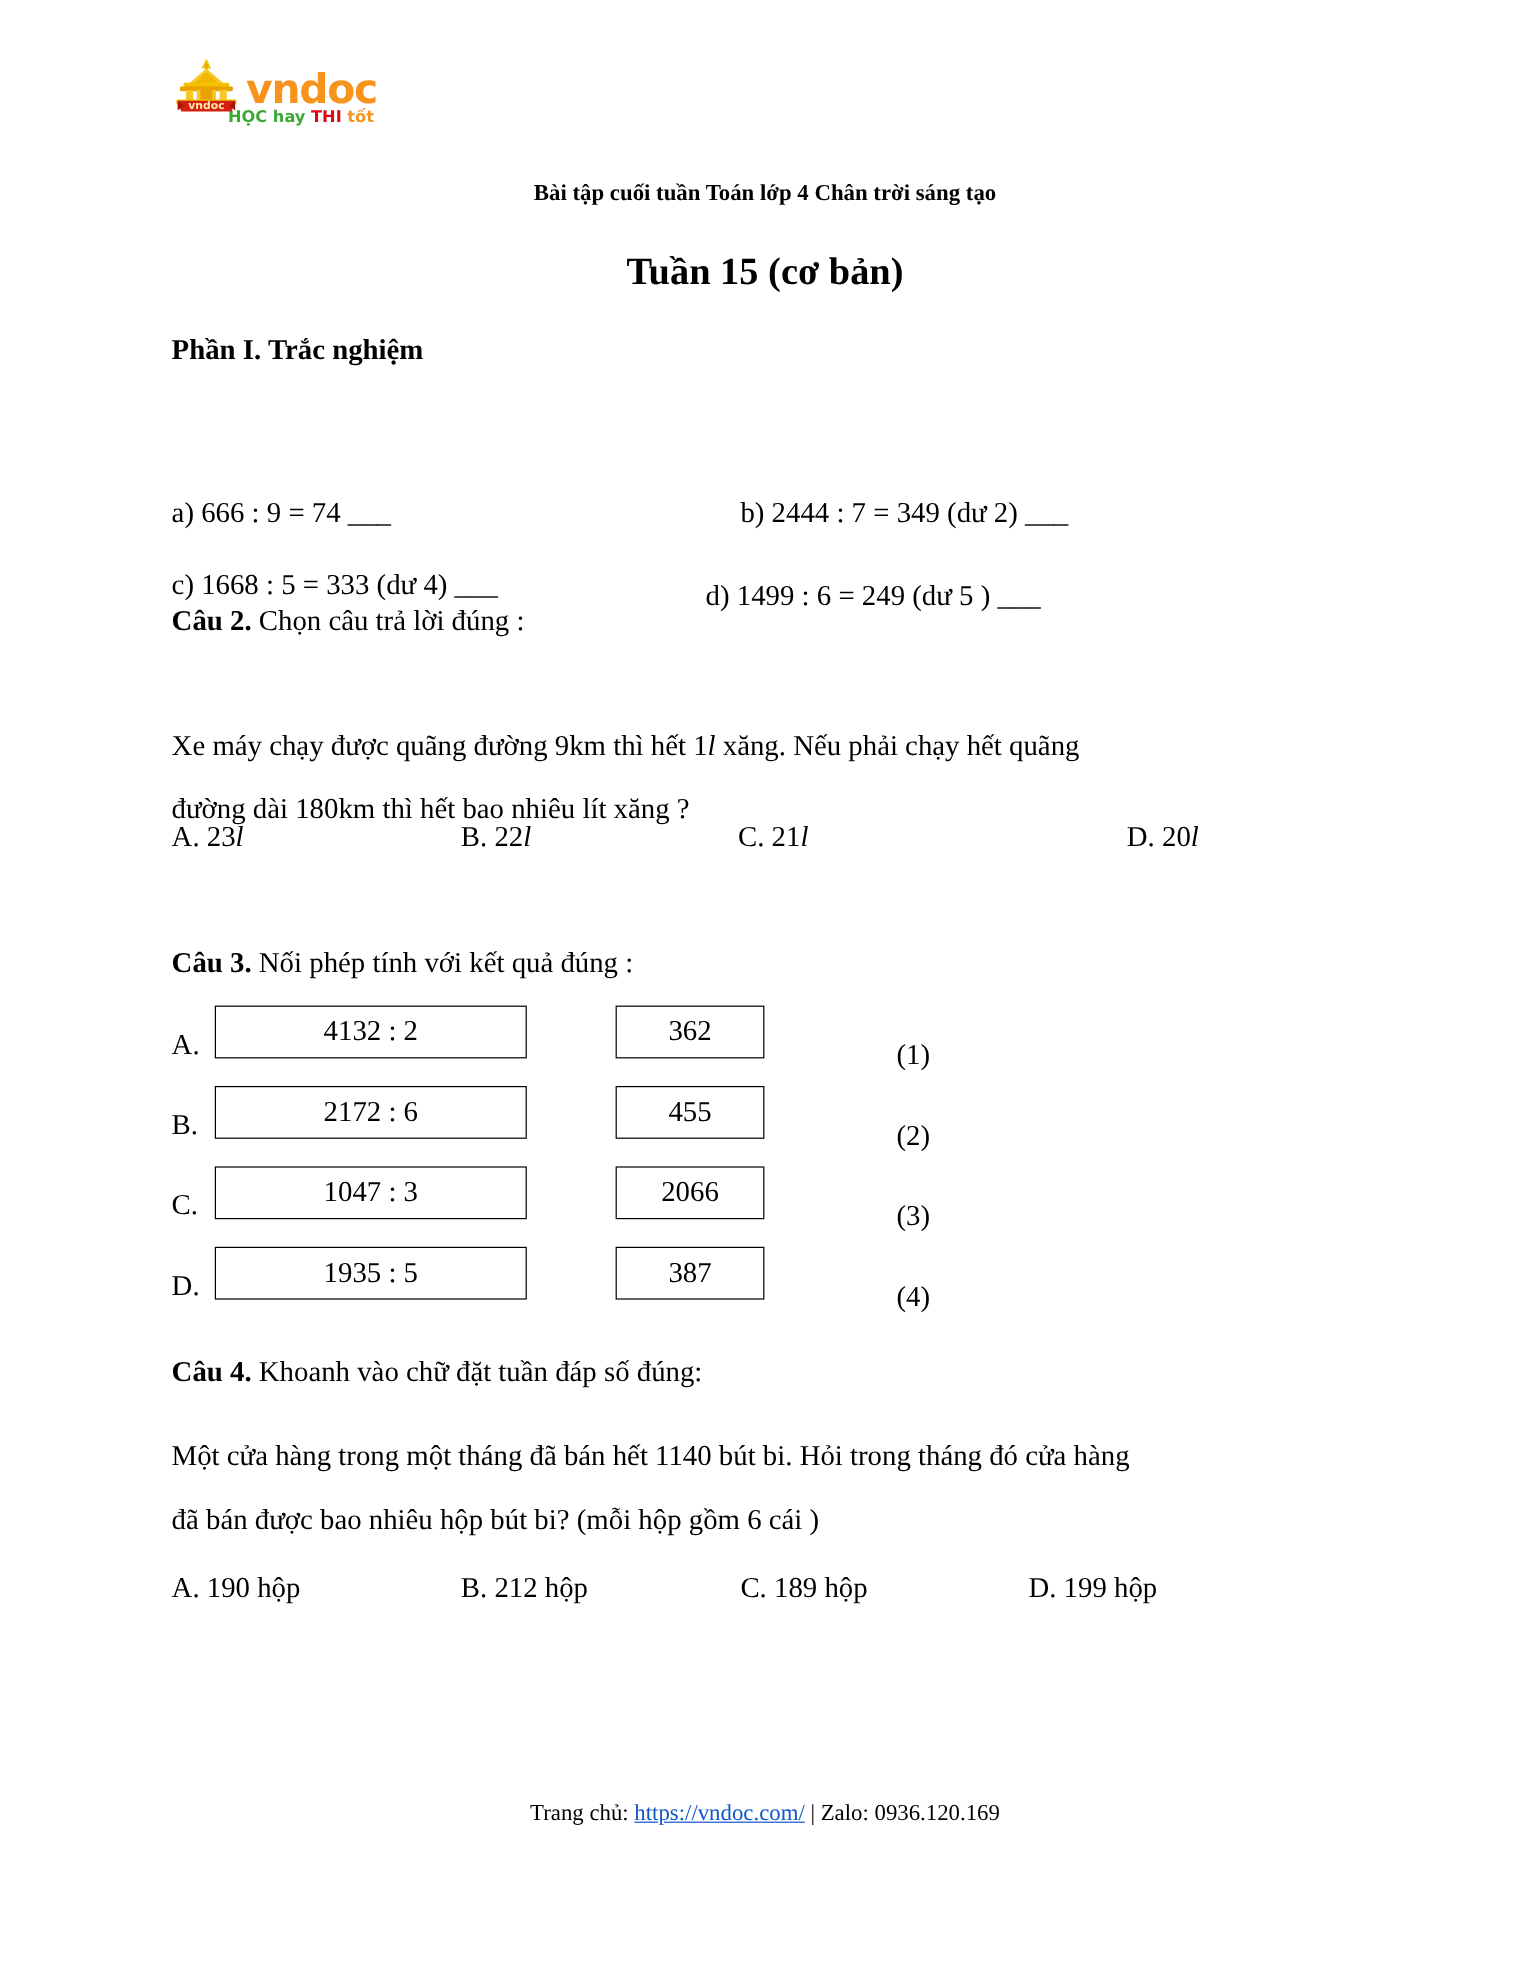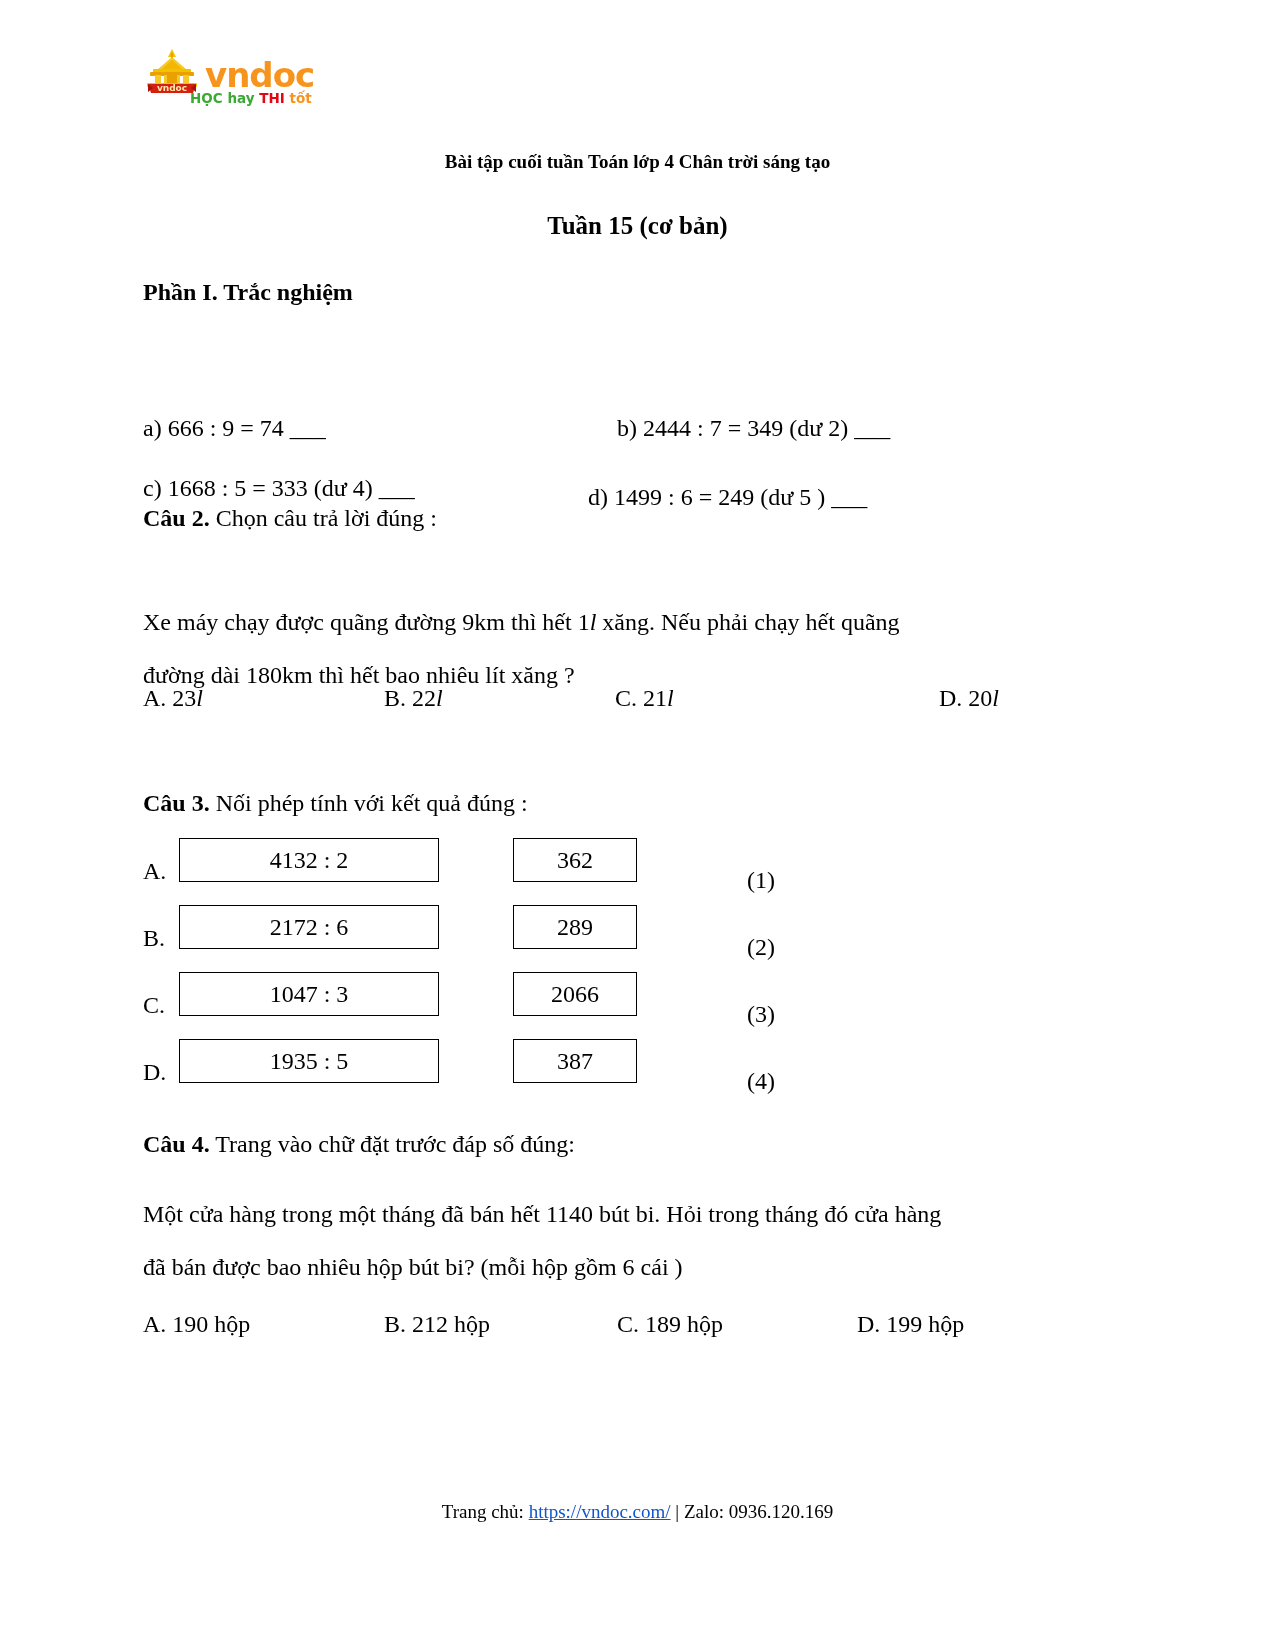--- a/index.html
+++ b/index.html
@@ -78,21 +78,21 @@
     font-size: 19px;
     font-weight: bold;
     line-height: 32px;
   }
   .subtitle {
     position: absolute;
     left: 0;
     top: 210px;
     width: 1275px;
     text-align: center;
-    font-size: 25px;
+    font-size: 32px;
     font-weight: bold;
     line-height: 32px;
   }
 
   
   .blk {
     position: absolute;
     font-size: 24px;
     line-height: 33px;
   }
@@ -254,39 +254,39 @@
   <div class="match">
     <div class="match-row">
       <div class="match-label">A.</div>
       <div class="box box-left">4132 : 2</div>
       <div class="box box-right">362</div>
       <div class="match-num">(1)</div>
     </div>
     <div class="match-row">
       <div class="match-label">B.</div>
       <div class="box box-left">2172 : 6</div>
-      <div class="box box-right">289</div>
+      <div class="box box-right">455</div>
       <div class="match-num">(2)</div>
     </div>
     <div class="match-row">
       <div class="match-label">C.</div>
       <div class="box box-left">1047 : 3</div>
       <div class="box box-right">2066</div>
       <div class="match-num">(3)</div>
     </div>
     <div class="match-row">
       <div class="match-label">D.</div>
       <div class="box box-left">1935 : 5</div>
       <div class="box box-right">387</div>
       <div class="match-num">(4)</div>
     </div>
   </div>
 
   <div class="blk q4">
-    <span class="b">Câu 4.</span><span> Trang vào chữ đặt trước đáp số đúng:</span>
+    <span class="b">Câu 4.</span><span> Khoanh vào chữ đặt tuần đáp số đúng:</span>
   </div>
   <div class="blk q4l1">Một cửa hàng trong một tháng đã bán hết 1140 bút bi. Hỏi trong tháng đó cửa hàng</div>
   <div class="blk q4l2">đã bán được bao nhiêu hộp bút bi? (mỗi hộp gồm 6 cái )</div>
   <div class="optrow q4opts">
     <div class="opt">A. 190 hộp</div>
     <div class="opt">B. 212 hộp</div>
     <div class="opt">C. 189 hộp</div>
     <div class="opt">D. 199 hộp</div>
   </div>
 

